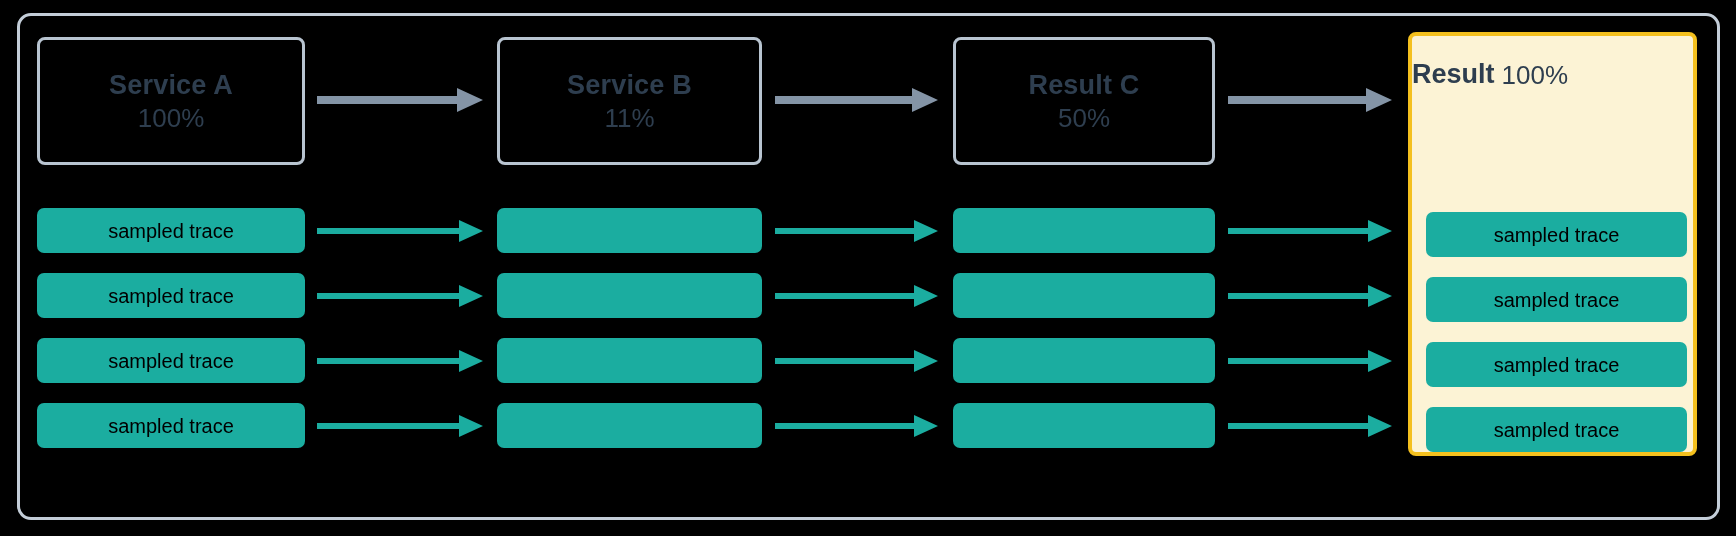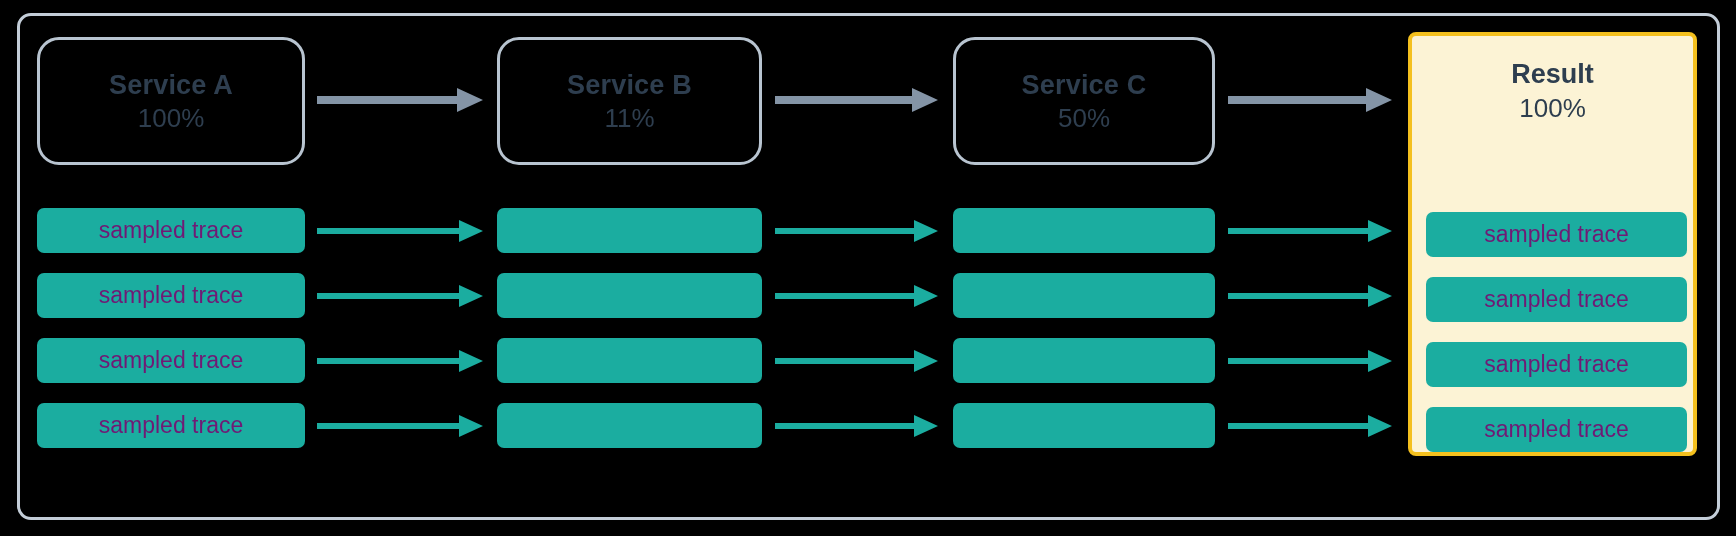--- a/index.html
+++ b/index.html
@@ -31,21 +31,21 @@
     border: 3px solid #c3cdd8;
     border-radius: 14px;
     background: transparent;
   }
 
   
   .service-box {
     position: absolute;
     box-sizing: border-box;
     border: 3px solid #b8c4d0;
-    border-radius: 22px;
+    border-radius: 8px;
     background: transparent;
     display: flex;
     flex-direction: column;
     align-items: center;
     justify-content: center;
     gap: 6px;
     top: 37px;
     height: 128px;
   }
   .service-title {
@@ -77,21 +77,21 @@
     border: 4px solid #f4c01e;
     border-radius: 8px;
     background: #fcf3d5;
   }
   .result-head {
     position: absolute;
     left: 0;
     right: 0;
     top: 25px;
     display: flex;
-    flex-direction: column;
+    flex-direction: row;
     align-items: center;
     gap: 7px;
   }
   .result-title {
     font-size: 27px;
     font-weight: bold;
     color: #2e3e4f;
     line-height: 1;
   }
   .result-pct {
@@ -105,22 +105,22 @@
   .trace-bar {
     position: absolute;
     height: 45px;
     border-radius: 7px;
     background: #1bada0;
     display: flex;
     align-items: center;
     justify-content: center;
   }
   .trace-label {
-    font-size: 23px;
-    color: #701a75;
+    font-size: 20px;
+    color: #000000;
     line-height: 1;
     white-space: nowrap;
   }
 
   .col-a { left: 37px;  width: 268px; }
   .col-b { left: 497px; width: 265px; }
   .col-c { left: 953px; width: 262px; }
   .col-r { left: 1422px; width: 261px; }
 
   .row-0 { top: 208px; }
@@ -163,21 +163,21 @@
     <div class="service-title">Service A</div>
     <div class="service-pct">100%</div>
   </div>
 
   <div class="service-box svc-b">
     <div class="service-title">Service B</div>
     <div class="service-pct">11%</div>
   </div>
 
   <div class="service-box svc-c">
-    <div class="service-title">Service C</div>
+    <div class="service-title">Result C</div>
     <div class="service-pct">50%</div>
   </div>
 
   <svg class="arrow arrow-gray gap-1" viewBox="0 0 168 30">
     <path d="M0 11 L140 11 L140 3 L166 15 L140 27 L140 19 L0 19 Z" fill="#8494a6"></path>
   </svg>
   <svg class="arrow arrow-gray gap-2" viewBox="0 0 165 30">
     <path d="M0 11 L137 11 L137 3 L163 15 L137 27 L137 19 L0 19 Z" fill="#8494a6"></path>
   </svg>
   <svg class="arrow arrow-gray gap-3" viewBox="0 0 166 30">

